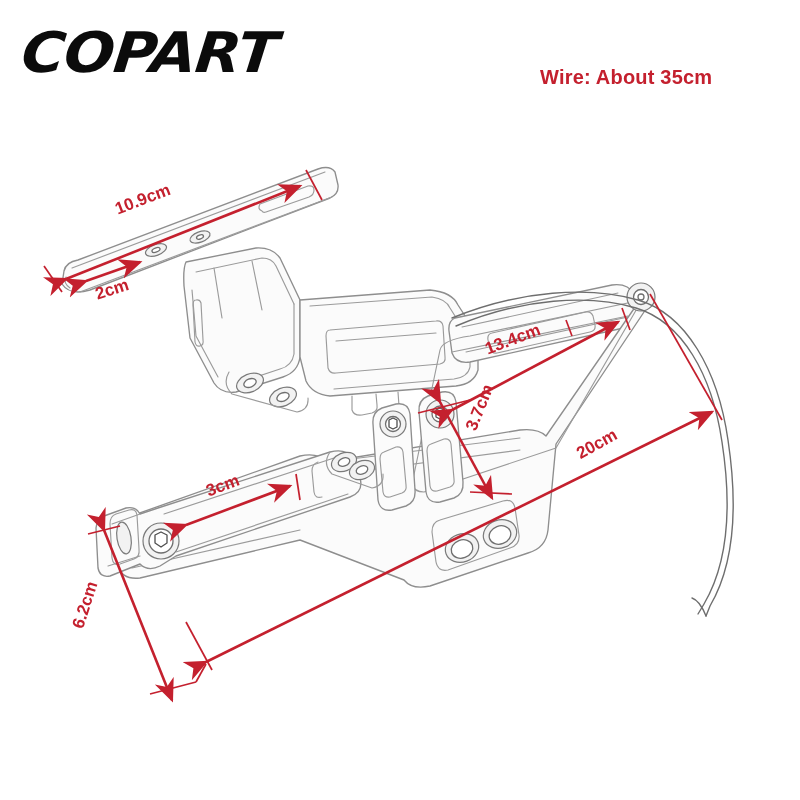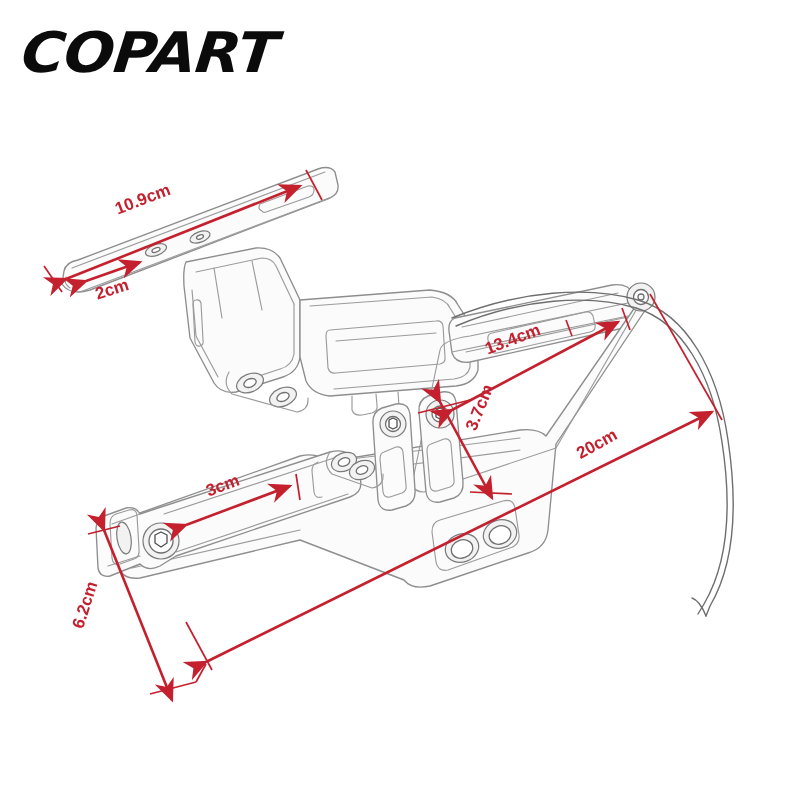--- a/index.html
+++ b/index.html
@@ -80,20 +80,21 @@
 </style>
 </head>
 <body>
 
 <div id="stage">
 
   <div id="brand-logo">
     <span id="brand-logo-text">COPART</span>
   </div>
 
+  <div id="wire-note">Wire: About 35cm</div>
 
   <svg id="drawing-svg" viewBox="0 0 800 800">
 
     <defs>
       <marker id="arrowRed" markerWidth="9" markerHeight="9" refX="8" refY="4.2" orient="auto" markerUnits="strokeWidth">
         <path d="M0,0.3 L9,4.2 L0,8.1 L2.6,4.2 Z" fill="#c4202e"></path>
       </marker>
       <style>
         .ol  { fill:#fbfbfb; stroke:#8e8e8e; stroke-width:1.35; stroke-linejoin:round; stroke-linecap:round; }
         .ol2 { fill:none;    stroke:#9b9b9b; stroke-width:1.15; stroke-linejoin:round; stroke-linecap:round; }

